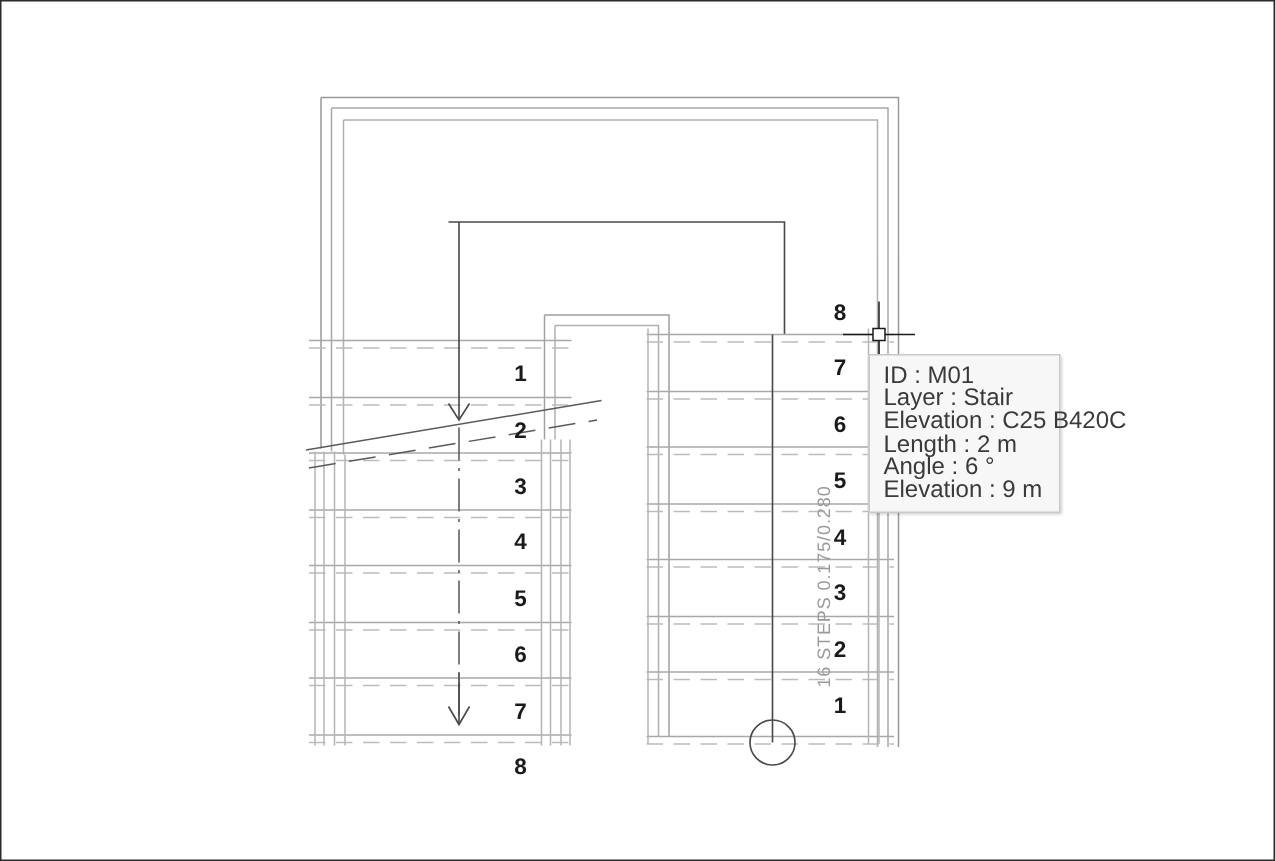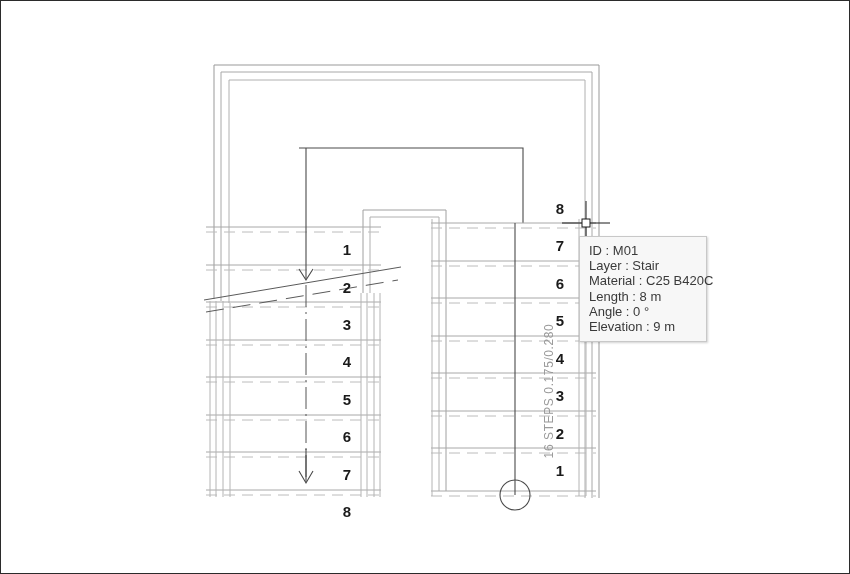--- a/index.html
+++ b/index.html
@@ -35,21 +35,21 @@
     position: absolute;
     left: 578px;
     top: 235px;
     width: 128px;
     background: #f7f7f7;
     border: 1px solid #c8c8c8;
     box-shadow: 1px 1px 2px rgba(0,0,0,0.18);
     padding: 6px 8px 7px 9px;
     box-sizing: border-box;
     font-family: "Liberation Sans", sans-serif;
-    font-size: 13px;
+    font-size: 16px;
     line-height: 15.2px;
     color: #3a3a3a;
     white-space: nowrap;
   }
   #tooltip .tip-row { display: block; }
   
   .step-num {
     position: absolute;
     font-family: "Liberation Sans", sans-serif;
     font-size: 15px;
@@ -223,20 +223,20 @@
     <div class="step-num" style="left:549px; top:275px;">6</div>
     <div class="step-num" style="left:549px; top:312px;">5</div>
     <div class="step-num" style="left:549px; top:350px;">4</div>
     <div class="step-num" style="left:549px; top:387px;">3</div>
     <div class="step-num" style="left:549px; top:425px;">2</div>
     <div class="step-num" style="left:549px; top:462px;">1</div>
 
     <div id="tooltip">
       <span class="tip-row">ID : M01</span>
       <span class="tip-row">Layer : Stair</span>
-      <span class="tip-row">Material : C25 B420C</span>
-      <span class="tip-row">Length : 8 m</span>
-      <span class="tip-row">Angle : 0 °</span>
+      <span class="tip-row">Elevation : C25 B420C</span>
+      <span class="tip-row">Length : 2 m</span>
+      <span class="tip-row">Angle : 6 °</span>
       <span class="tip-row">Elevation : 9 m</span>
     </div>
 
   </div>
 </div>
 
 </body></html>

